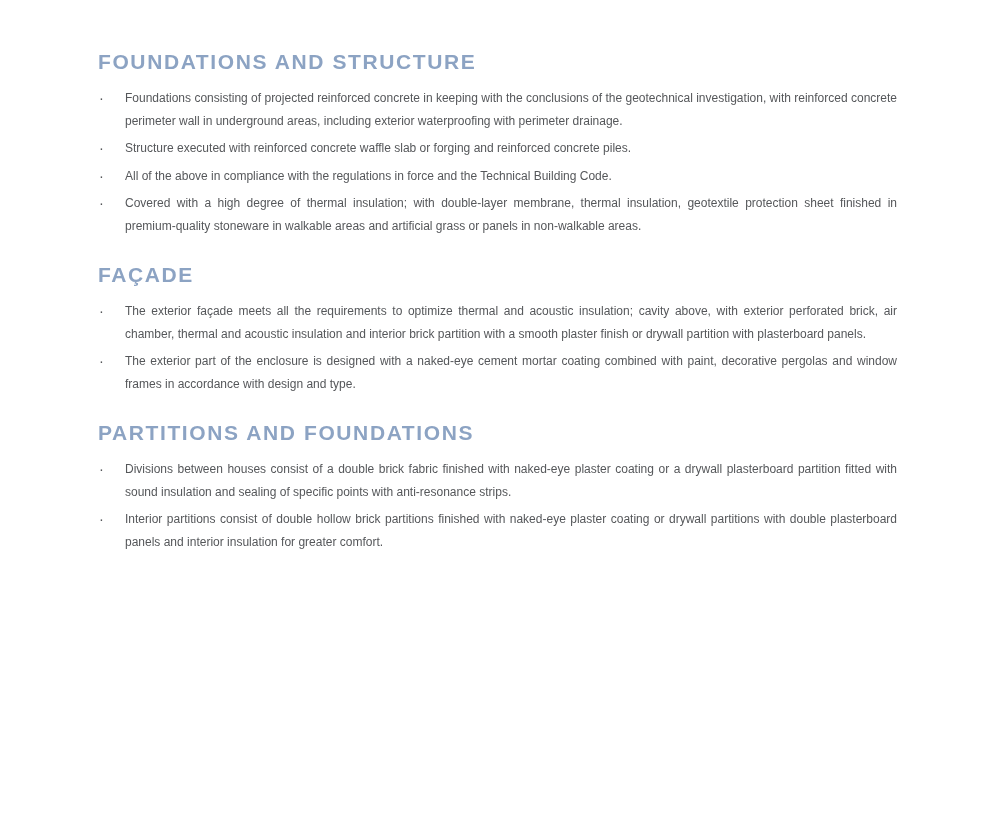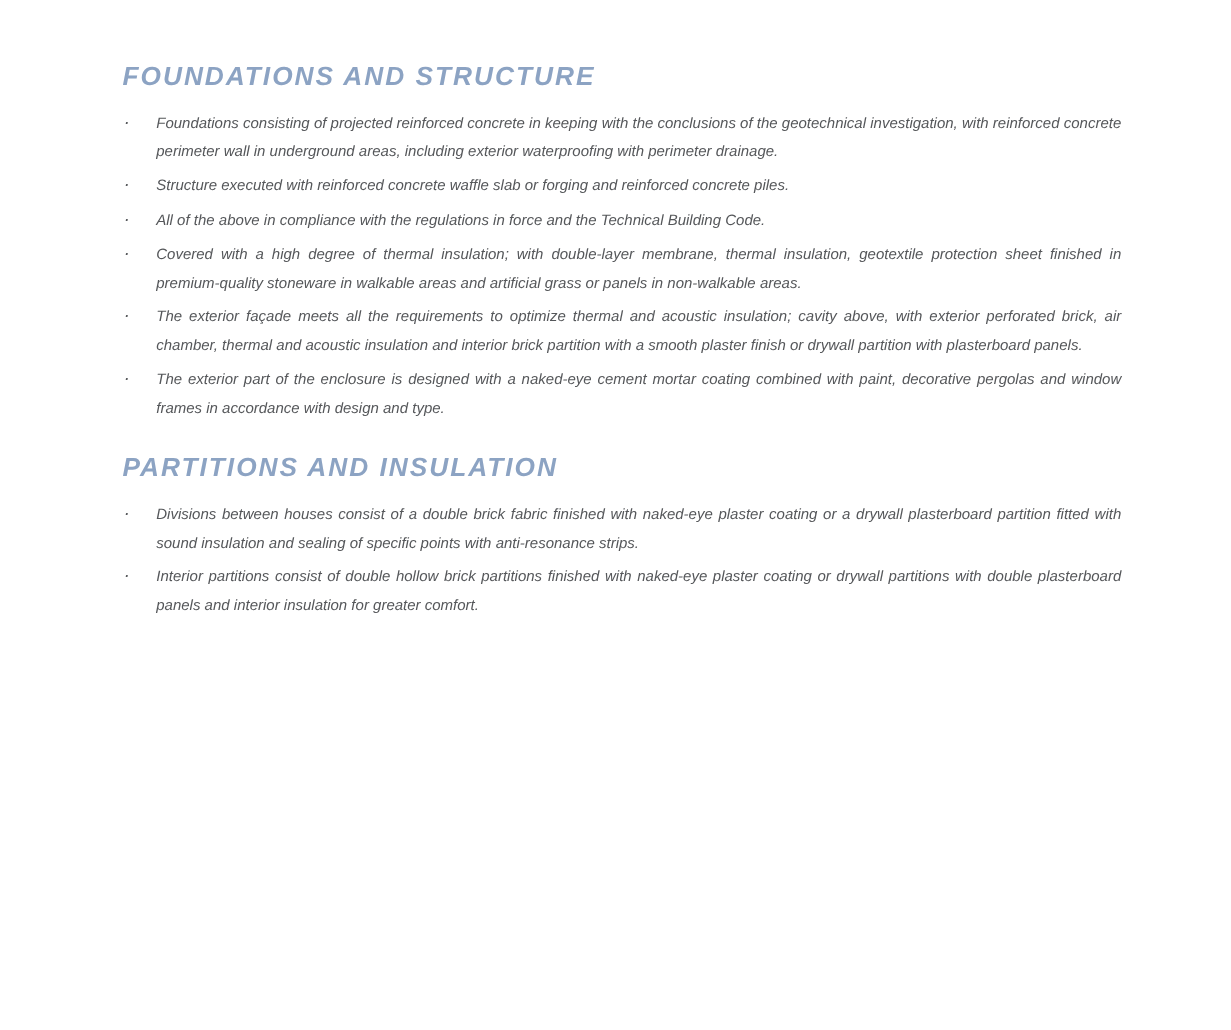--- a/index.html
+++ b/index.html
@@ -1,15 +1,15 @@
 <!DOCTYPE html>
 <html style="--heading-color: #8ca3c3; --body-color: #55575a;"><head>
 <meta charset="utf-8">
 <style>
-  * { margin: 0; padding: 0; box-sizing: border-box; font-style: italic; }
+  * { margin: 0; padding: 0; box-sizing: border-box; }
   html, body { background: #ffffff; }
   body {
     font-family: "Liberation Sans", "DejaVu Sans", sans-serif;
     -webkit-font-smoothing: antialiased;
   }
   .page {
     width: 985px;
     min-height: 824px;
     background: #ffffff;
     padding: 50px 88px 40px 98px;
@@ -77,35 +77,36 @@
   <section class="section">
     <ul class="bullet-list">
   <li>
     <span class="bullet-dot">·</span>
     <span class="bullet-text">Covered with a high degree of thermal insulation; with double-layer membrane, thermal insulation, geotextile protection sheet finished in premium-quality stoneware in walkable areas and artificial grass or panels in non-walkable areas.</span>
   </li>
 </ul>
   </section>
 
   <section class="section">
+    <h2 class="section-title">FAÇADE</h2>
     <ul class="bullet-list">
   <li>
     <span class="bullet-dot">·</span>
     <span class="bullet-text">The exterior façade meets all the requirements to optimize thermal and acoustic insulation; cavity above, with exterior perforated brick, air chamber, thermal and acoustic insulation and interior brick partition with a smooth plaster finish or drywall partition with plasterboard panels.</span>
   </li>
 
   <li>
     <span class="bullet-dot">·</span>
     <span class="bullet-text">The exterior part of the enclosure is designed with a naked-eye cement mortar coating combined with paint, decorative pergolas and window frames in accordance with design and type.</span>
   </li>
 </ul>
   </section>
 
   <section class="section">
-    <h2 class="section-title">PARTITIONS AND INSULATION</h2>
+    <h2 class="section-title">PARTITIONS AND FOUNDATIONS</h2>
     <ul class="bullet-list">
   <li>
     <span class="bullet-dot">·</span>
     <span class="bullet-text">Divisions between houses consist of a double brick fabric finished with naked-eye plaster coating or a drywall plasterboard partition fitted with sound insulation and sealing of specific points with anti-resonance strips.</span>
   </li>
 
   <li>
     <span class="bullet-dot">·</span>
     <span class="bullet-text">Interior partitions consist of double hollow brick partitions finished with naked-eye plaster coating or drywall partitions with double plasterboard panels and interior insulation for greater comfort.</span>
   </li>

